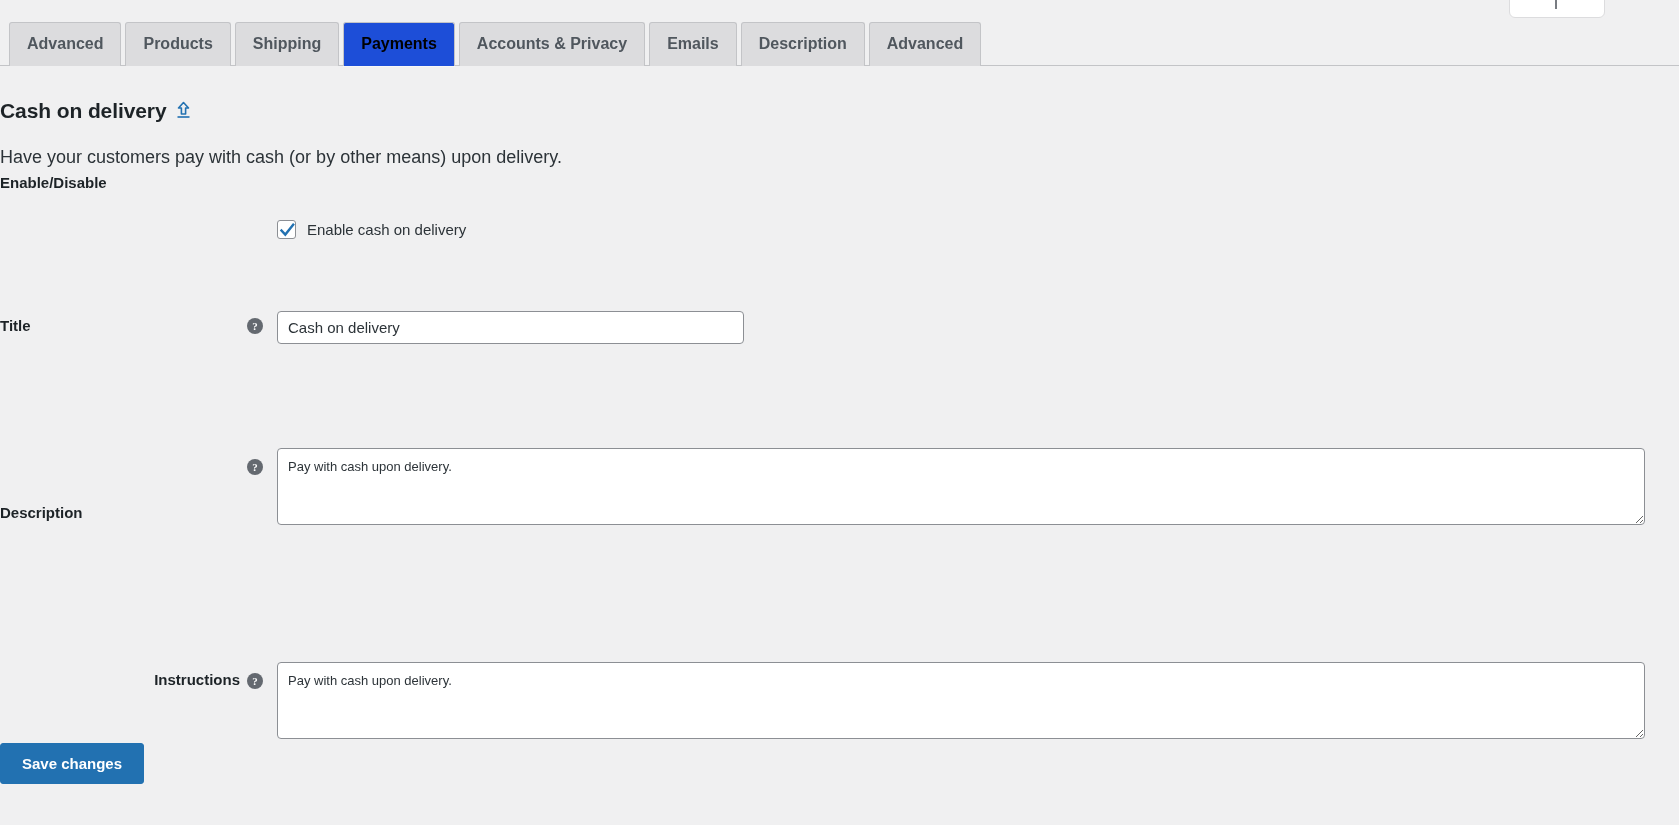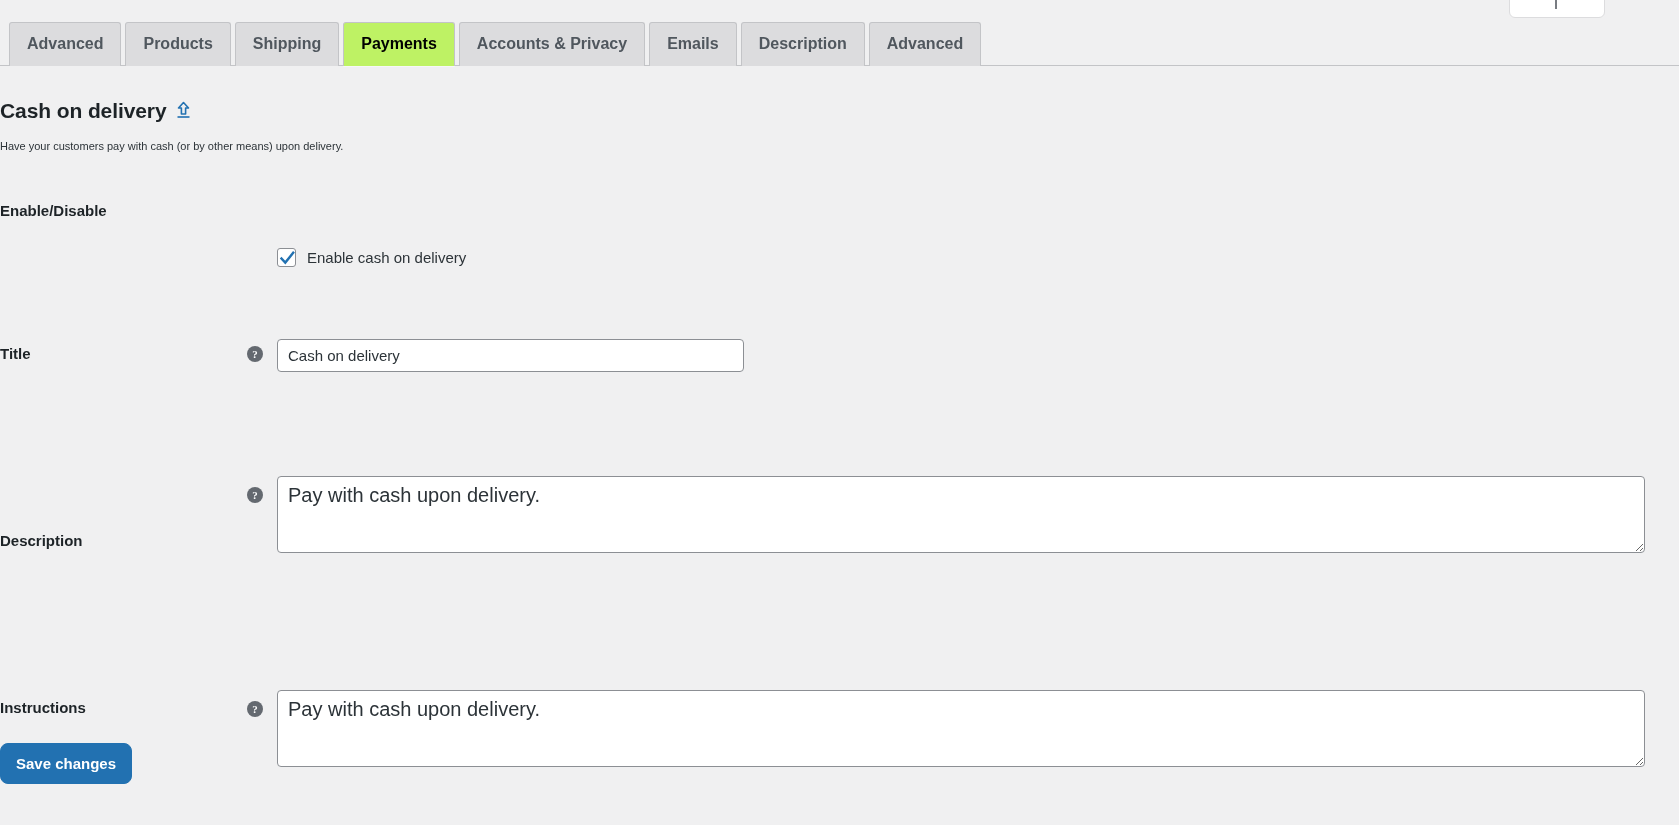--- a/index.html
+++ b/index.html
@@ -57,21 +57,21 @@
     border: 1px solid #c3c4c7;
     border-bottom: none;
     border-radius: 3px 3px 0 0;
     font-size: 16px;
     font-weight: bold;
     color: #50575e;
     text-decoration: none;
     cursor: pointer;
   }
   .tab.active {
-    background: #bef264;
+    background: #1d4ed8;
     color: #000000;
     border-color: #c3c4c7;
     position: relative;
     z-index: 2;
     box-shadow: 0 1px 0 #f6f7f7;
   }
 
   
   .page-heading {
     position: absolute;
@@ -89,29 +89,29 @@
     top: 1px;
     text-decoration: none;
     cursor: pointer;
   }
   .back-link svg { display: block; }
 
   .page-desc {
     position: absolute;
     left: 0;
     top: 129px;
-    font-size: 11px;
+    font-size: 18px;
     color: #2c3338;
   }
 
   
   .form-table {
     position: absolute;
     left: 0;
-    top: 188px;
+    top: 160px;
     width: 1442px;
   }
   .row {
     position: relative;
     width: 100%;
   }
   .row-label {
     position: absolute;
     left: 0;
     width: 240px;
@@ -150,21 +150,21 @@
     border-radius: 4px;
     outline: none;
   }
   input.text-input::placeholder { color: #8c8f94; }
 
   textarea.area-input {
     width: 1368px;
     height: 77px;
     padding: 8px 10px;
     font-family: "Liberation Sans", sans-serif;
-    font-size: 20px;
+    font-size: 13px;
     line-height: 20px;
     color: #2c3338;
     background: #ffffff;
     border: 1px solid #8c8f94;
     border-radius: 4px;
     outline: none;
     resize: both;
     overflow: hidden;
   }
 
@@ -187,24 +187,24 @@
     color: #2c3338;
     cursor: pointer;
   }
 
   
   .save-btn {
     position: absolute;
     left: 0;
     top: 743px;
     height: 41px;
-    padding: 0 15px;
+    padding: 0 21px;
     background: #2271b1;
     border: 1px solid #2271b1;
-    border-radius: 8px;
+    border-radius: 3px;
     color: #ffffff;
     font-family: "Liberation Sans", sans-serif;
     font-size: 15px;
     font-weight: bold;
     cursor: pointer;
   }
 </style>
 </head>
 <body>
 
@@ -253,21 +253,21 @@
 
   <div class="row" style="height:107px;">
     <div class="row-label" style="top:154px;margin-top:47px;">Description</div>
     <div class="help-icon" style="top:157px;">?</div>
     <div class="field-wrap" style="top:146px;">
       <textarea class="area-input" style="">Pay with cash upon delivery.</textarea>
     </div>
   </div>
 
   <div class="row" style="height:107px;">
-    <div class="row-label" style="top:261px;">Instructions</div>
+    <div class="row-label" style="top:261px;text-align:right;">Instructions</div>
     <div class="help-icon" style="top:264px;">?</div>
     <div class="field-wrap" style="top:253px;">
       <textarea class="area-input" style="">Pay with cash upon delivery.</textarea>
     </div>
   </div>
 
   <div class="row" style="height:94px;">
     
     
     

